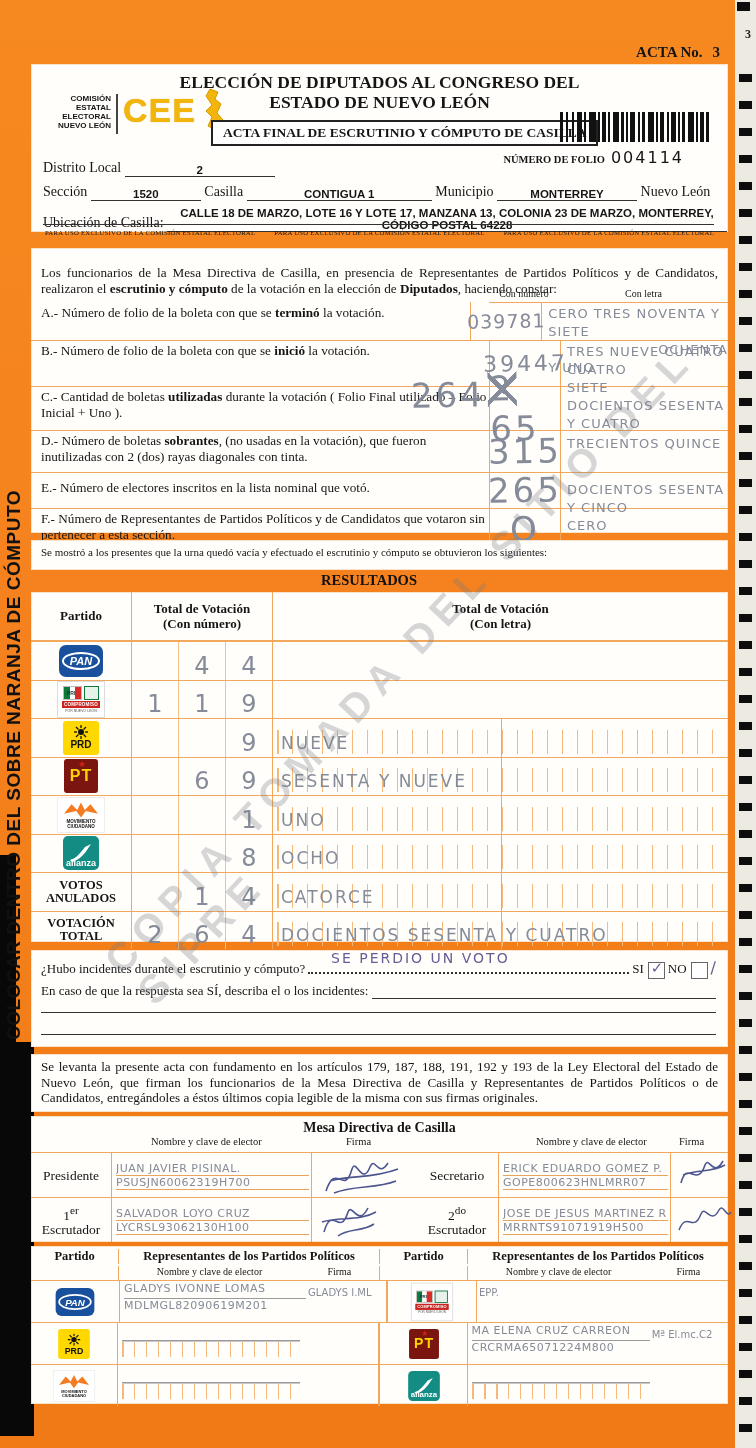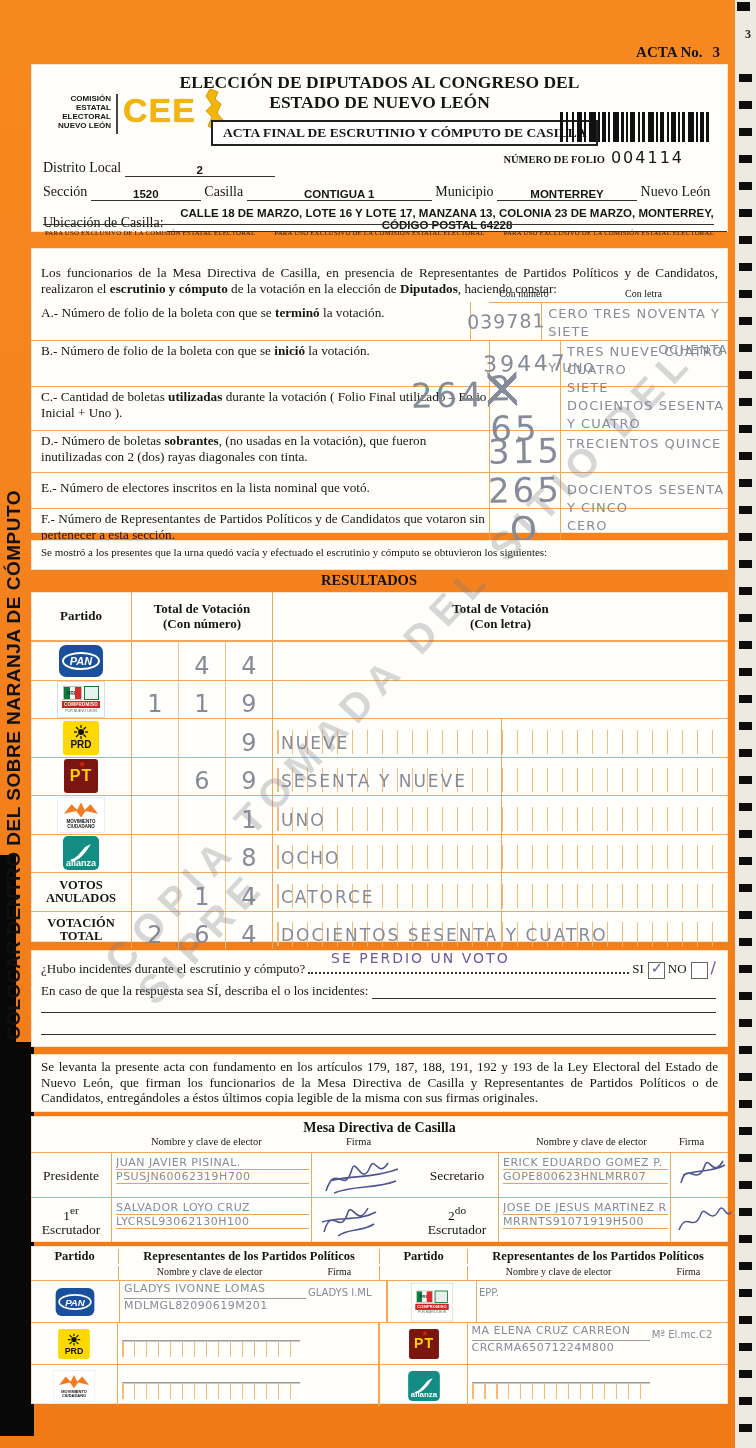--- a/index.html
+++ b/index.html
@@ -137,21 +137,21 @@
   #card-legal p{margin:5px 10px;font-size:13.2px;line-height:15.5px;text-align:justify;}
   
   #card-mesa{top:1116px;height:126px;}
   .mesa-title{text-align:center;font-weight:700;font-size:14px;margin-top:4px;}
   .mesa-heads{position:relative;height:15px;font-size:10.5px;}
   .mh{position:absolute;}
   .mesa-grid{position:absolute;left:0;right:0;top:36px;bottom:0;display:grid;
     grid-template-columns:80px 200px 105px 82px 172px 1fr;grid-template-rows:1fr 1fr;}
   .m-role{display:flex;align-items:center;justify-content:center;font-size:13.5px;text-align:center;
     border-top:1.5px solid #f2a85c;line-height:15px;flex-direction:column;}
-  .m-name{border-top:1.5px solid #f2a85c;border-left:1.5px solid #f2a85c;padding:3px 2px 0 4px;position:relative;}
+  .m-name{border-top:1.5px solid #f2a85c;border-left:1.5px solid #f2a85c;padding:9px 2px 0 4px;position:relative;}
   .m-firm{border-top:1.5px solid #f2a85c;border-left:1.5px solid #f2a85c;position:relative;overflow:visible;}
   .m-line{display:block;border-bottom:1px solid #e8a45f;white-space:nowrap;overflow:hidden;}
   .sig{position:absolute;left:2px;top:0;}
   
   #card-reps{top:1246px;height:158px;}
   .reps-head{display:flex;font-weight:700;font-size:12.5px;height:20px;align-items:center;}
   .reps-sub{display:flex;font-size:10px;height:14px;border-bottom:1.5px solid #f2a85c;}
   .rc-p{width:88px;text-align:center;border-right:1.5px solid #f2a85c;}
   .rc-t{width:262px;text-align:center;border-right:1.5px solid #f2a85c;}
   .rc-n{width:182px;text-align:center;}

